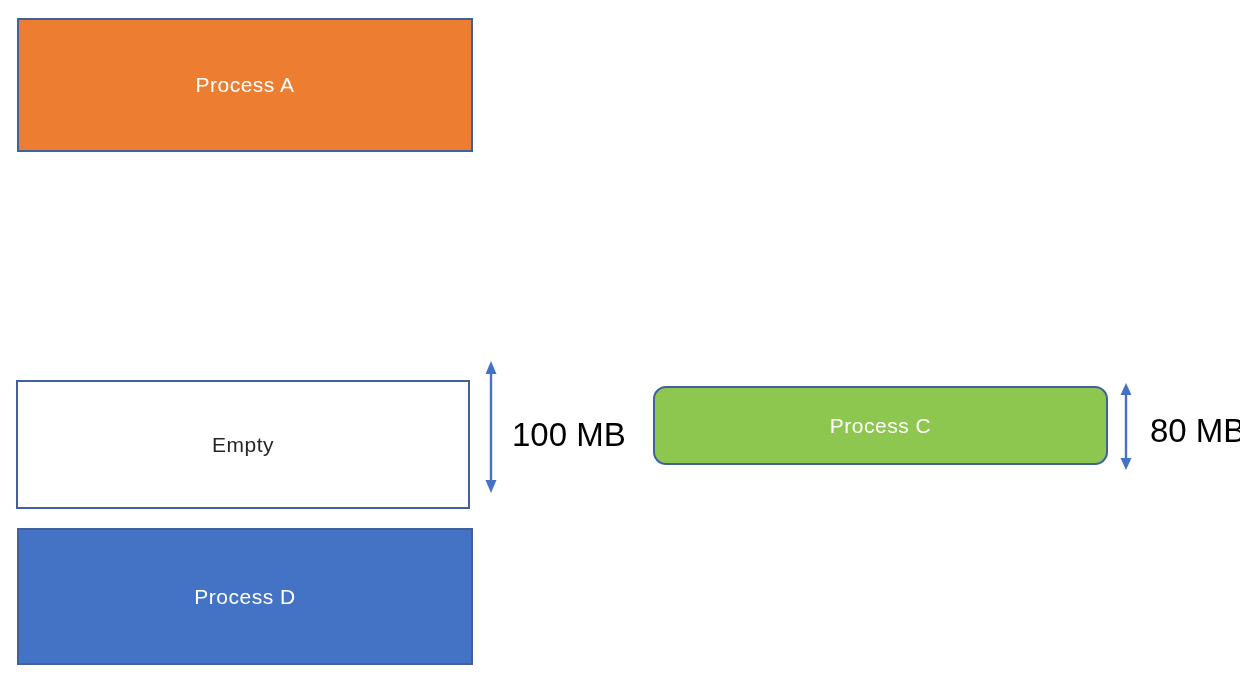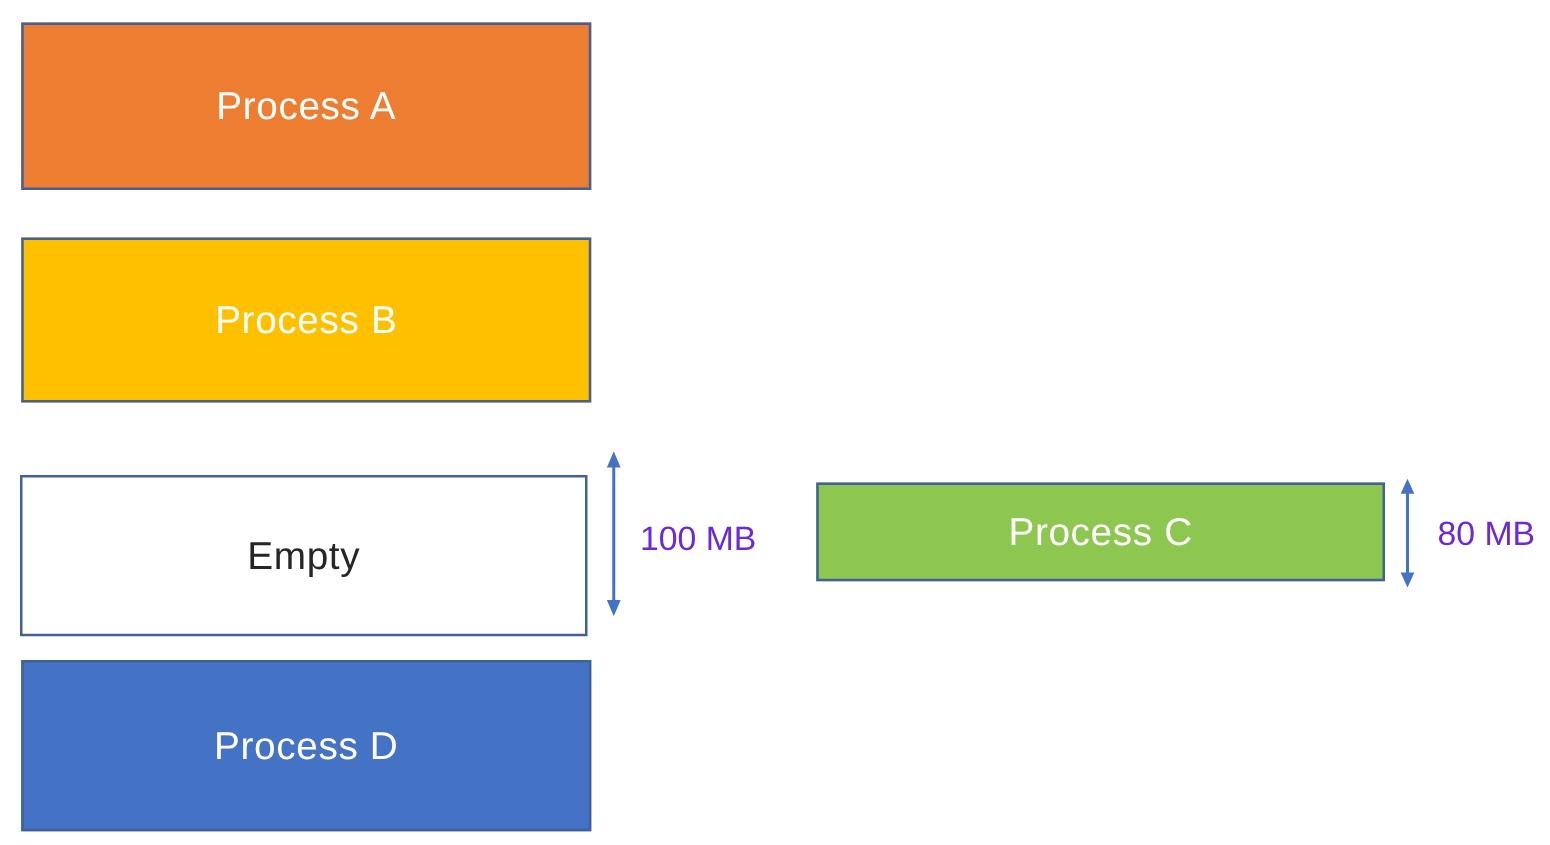--- a/index.html
+++ b/index.html
@@ -15,70 +15,67 @@
     background: #ffffff;
     overflow: hidden;
   }
   .block {
     position: absolute;
     box-sizing: border-box;
     border: 2px solid #41619B;
     display: flex;
     align-items: center;
     justify-content: center;
-    font-size: 31px;
+    font-size: 21px;
     letter-spacing: 0.5px;
   }
   .block-a {
     left: 17px; top: 18px; width: 456px; height: 134px;
     background: #ED7D31; color: #ffffff;
   }
   .block-b {
     left: 17px; top: 190px; width: 456px; height: 132px;
     background: #FFC000; color: #ffffff;
   }
   .block-empty {
     left: 16px; top: 361px; width: 454px; height: 129px;
     background: #ffffff; color: #262626; margin-top: 19px;
   }
   .block-d {
     left: 17px; top: 528px; width: 456px; height: 137px;
     background: #4472C4; color: #ffffff;
   }
   .block-c {
     left: 653px; top: 386px; width: 455px; height: 79px;
-    background: #8DC74F; color: #ffffff;
+    background: #8DC74F; color: #ffffff; border-radius: 13px;
   }
   .arrow-svg {
     position: absolute;
     display: block;
   }
   .arrow-1 { left: 484px; top: 361px; }
   .arrow-2 { left: 1119px; top: 383px; }
   .measure-label {
     position: absolute;
-    font-size: 27px;
-    color: #6d28d9;
+    font-size: 33px;
+    color: #000000;
     white-space: nowrap;
   }
   .measure-label-1 { left: 512px; top: 416px; }
   .measure-label-2 { left: 1139px; top: 412px; margin-left: 11px; }
 </style>
 </head>
 <body>
 
 <div class="canvas">
 
   <div class="block block-a">
     <span>Process A</span>
   </div>
 
-  <div class="block block-b">
-    <span>Process B</span>
-  </div>
 
   <div class="block block-empty">
     <span>Empty</span>
   </div>
 
   <div class="block block-d">
     <span>Process D</span>
   </div>
 
   <div class="block block-c">

